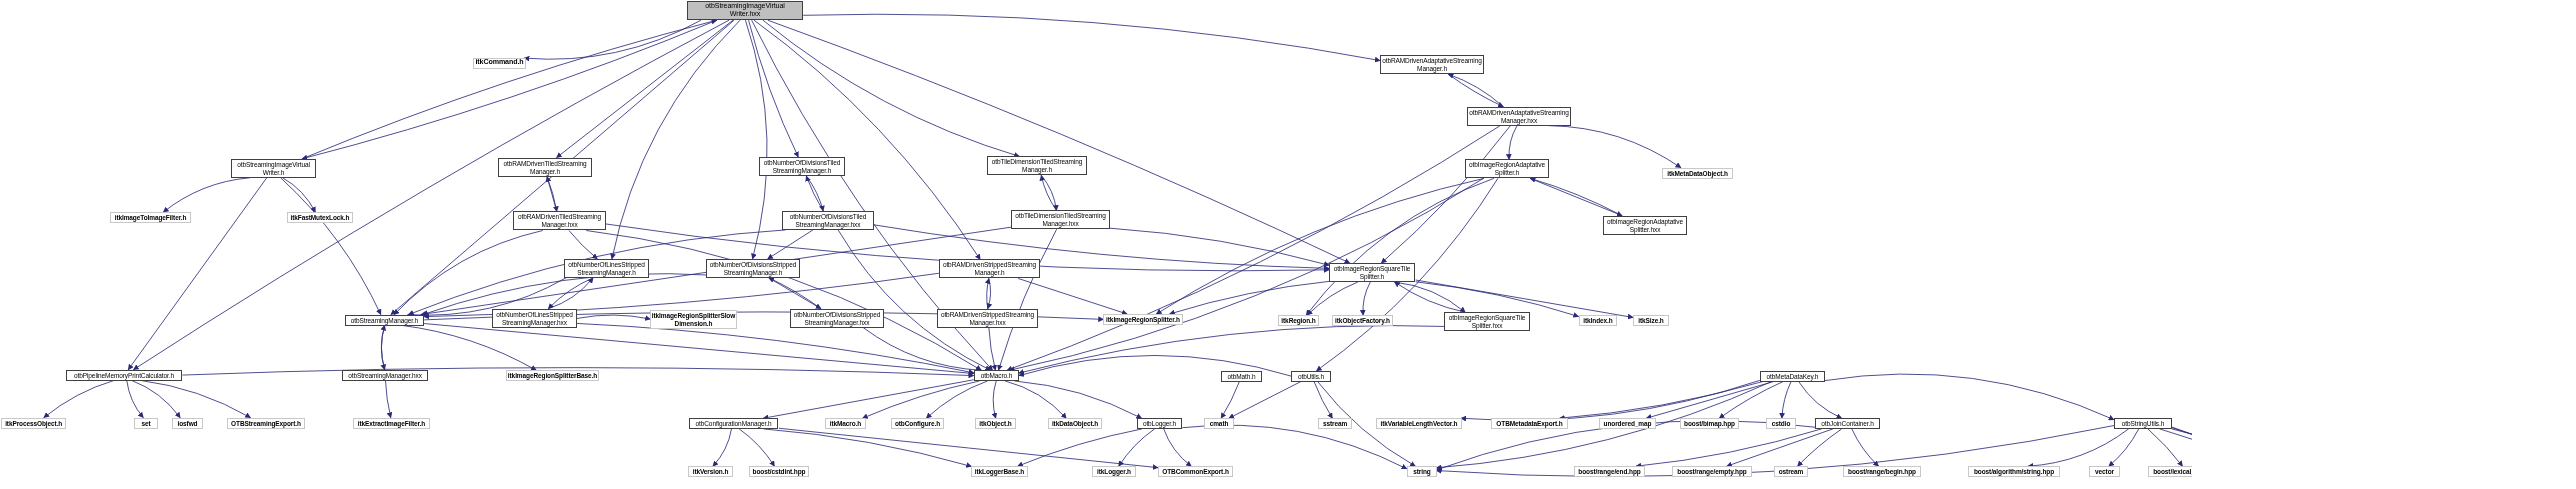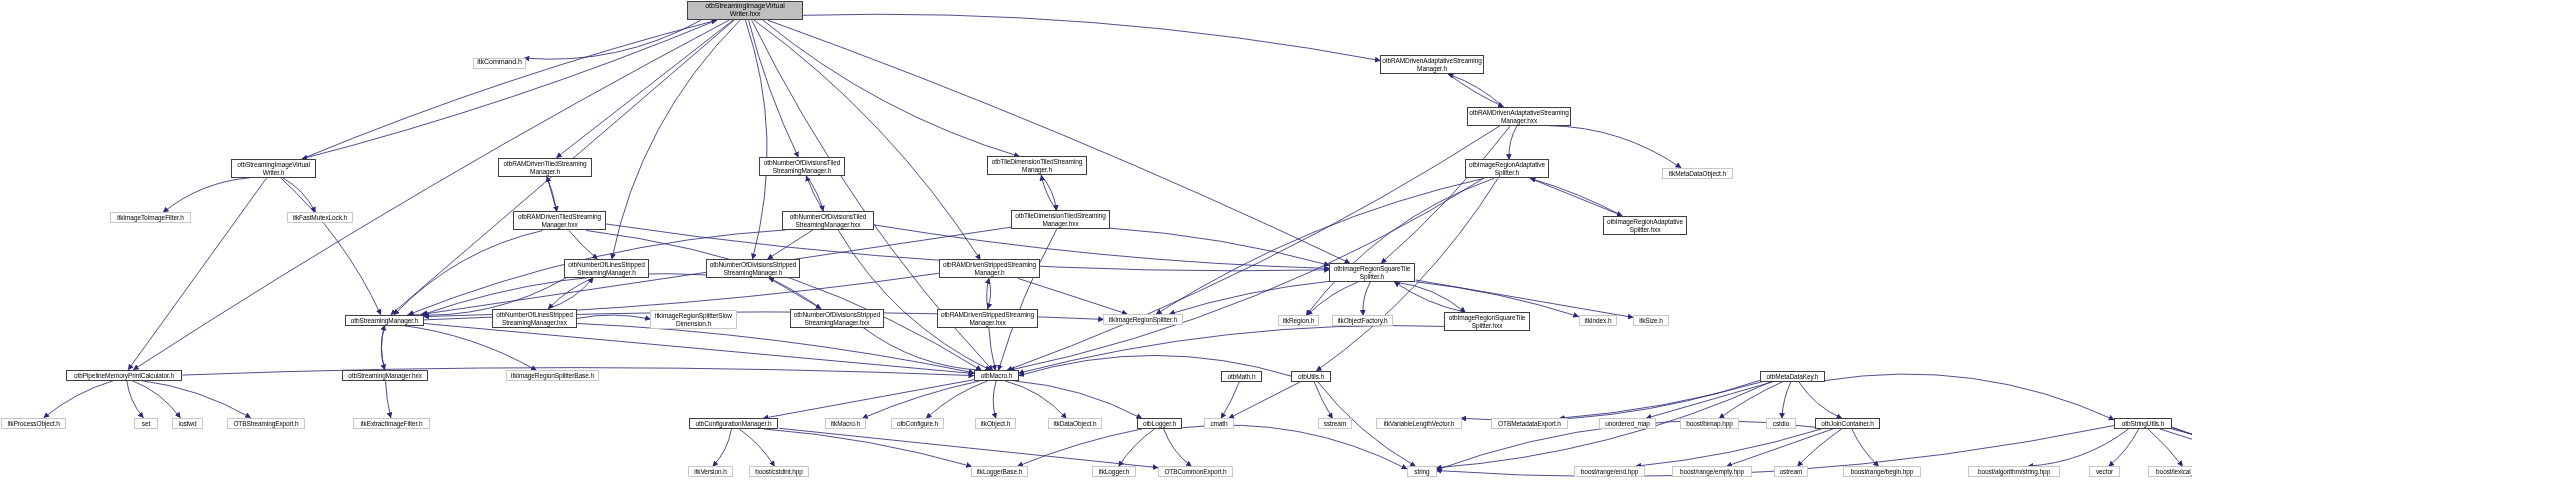--- a/index.html
+++ b/index.html
@@ -35,20 +35,21 @@
     color: #000000;
     line-height: 1.12;
     white-space: pre-line;
     letter-spacing: -0.1px;
     overflow: hidden;
     z-index: 5;
   }
   
   .node.thin {
     border: 0.6px solid #c8c8c8;
+    font-weight: bold;
   }
   
   .node.thick {
     border: 1.2px solid #404040;
   }
   
   .node.root {
     border: 1.2px solid #404040;
     background: #bfbfbf;
   }

